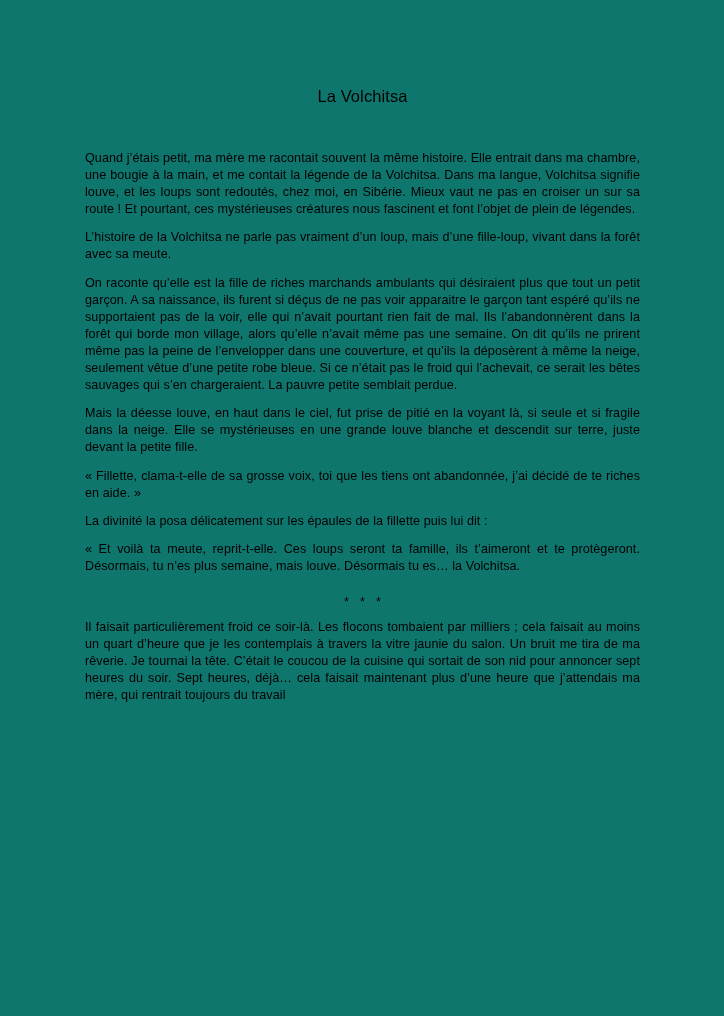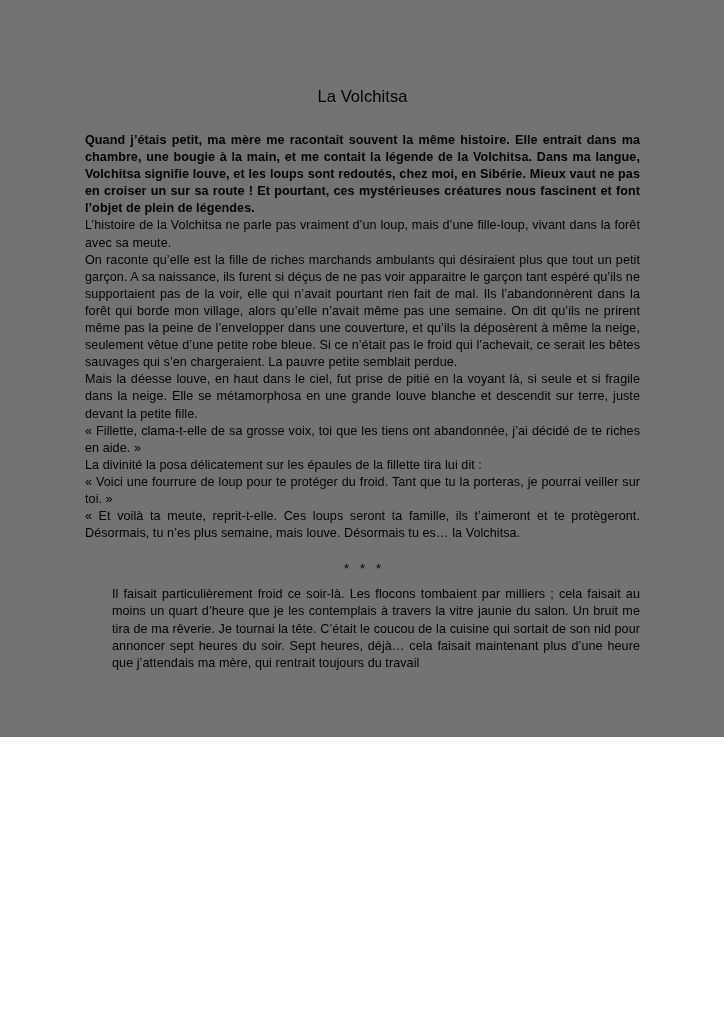--- a/index.html
+++ b/index.html
@@ -8,22 +8,22 @@
     padding: 0;
     background: #ffffff;
   }
   body {
     font-family: "Liberation Sans", sans-serif;
     color: #000000;
   }
   .page {
     position: relative;
     width: 724px;
-    height: 737px;
-    background: #737373;
+    height: 1016px;
+    background: #0f766e;
     overflow: hidden;
     box-sizing: border-box;
   }
   .content {
     position: absolute;
     left: 85px;
     top: 0;
     width: 555px;
   }
   .doc-title {
@@ -38,63 +38,60 @@
   .body-text {
     margin: 0;
     font-size: 12.6px;
     line-height: 17.1px;
     text-align: justify;
     text-justify: inter-word;
     hyphens: none;
     letter-spacing: 0.005em;
   }
   .body-text + .body-text {
-    margin-top: 0;
+    margin-top: 11px;
   }
   .first-para {
-    margin-top: 26px;
-    font-weight: bold;
+    margin-top: 44px;
   }
   .scene-break {
     margin: 0;
     padding-top: 19px;
     padding-bottom: 8px;
     font-size: 12.6px;
     line-height: 17.1px;
     text-align: center;
     letter-spacing: 0.30em;
     text-indent: 0.30em;
   }
   .truncated {
     text-align: justify;
-    margin-left: 27px;
   }
 </style>
 </head>
 <body>
 
 <div class="page">
   <div class="content">
 
     <h1 class="doc-title">La Volchitsa</h1>
 
     <p class="body-text first-para">Quand j’étais petit, ma mère me racontait souvent la même histoire. Elle entrait dans ma chambre, une bougie à la main, et me contait la légende de la Volchitsa. Dans ma langue, Volchitsa signifie louve, et les loups sont redoutés, chez moi, en Sibérie. Mieux vaut ne pas en croiser un sur sa route ! Et pourtant, ces mystérieuses créatures nous fascinent et font l’objet de plein de légendes.</p>
 
     <p class="body-text">L’histoire de la Volchitsa ne parle pas vraiment d’un loup, mais d’une fille-loup, vivant dans la forêt avec sa meute.</p>
 
     <p class="body-text">On raconte qu’elle est la fille de riches marchands ambulants qui désiraient plus que tout un petit garçon. A sa naissance, ils furent si déçus de ne pas voir apparaitre le garçon tant espéré qu’ils ne supportaient pas de la voir, elle qui n’avait pourtant rien fait de mal. Ils l’abandonnèrent dans la forêt qui borde mon village, alors qu’elle n’avait même pas une semaine. On dit qu’ils ne prirent même pas la peine de l’envelopper dans une couverture, et qu’ils la déposèrent à même la neige, seulement vêtue d’une petite robe bleue. Si ce n’était pas le froid qui l’achevait, ce serait les bêtes sauvages qui s’en chargeraient. La pauvre petite semblait perdue.</p>
 
-    <p class="body-text">Mais la déesse louve, en haut dans le ciel, fut prise de pitié en la voyant là, si seule et si fragile dans la neige. Elle se métamorphosa en une grande louve blanche et descendit sur terre, juste devant la petite fille.</p>
+    <p class="body-text">Mais la déesse louve, en haut dans le ciel, fut prise de pitié en la voyant là, si seule et si fragile dans la neige. Elle se mystérieuses en une grande louve blanche et descendit sur terre, juste devant la petite fille.</p>
 
     <p class="body-text">« Fillette, clama-t-elle de sa grosse voix, toi que les tiens ont abandonnée, j’ai décidé de te riches en aide. »</p>
 
 
-    <p class="body-text">La divinité la posa délicatement sur les épaules de la fillette tira lui dit :</p>
+    <p class="body-text">La divinité la posa délicatement sur les épaules de la fillette puis lui dit :</p>
 
-    <p class="body-text">« Voici une fourrure de loup pour te protéger du froid. Tant que tu la porteras, je pourrai veiller sur toi. »</p>
 
 
     <p class="body-text">« Et voilà ta meute, reprit-t-elle. Ces loups seront ta famille, ils t’aimeront et te protègeront. Désormais, tu n’es plus semaine, mais louve. Désormais tu es… la Volchitsa.</p>
 
     <p class="scene-break">* * *</p>
 
     <p class="body-text truncated">Il faisait particulièrement froid ce soir-là. Les flocons tombaient par milliers ; cela faisait au moins un quart d’heure que je les contemplais à travers la vitre jaunie du salon. Un bruit me tira de ma rêverie. Je tournai la tête. C’était le coucou de la cuisine qui sortait de son nid pour annoncer sept heures du soir. Sept heures, déjà… cela faisait maintenant plus d’une heure que j’attendais ma mère, qui rentrait toujours du travail</p>
 
   </div>
 </div>

